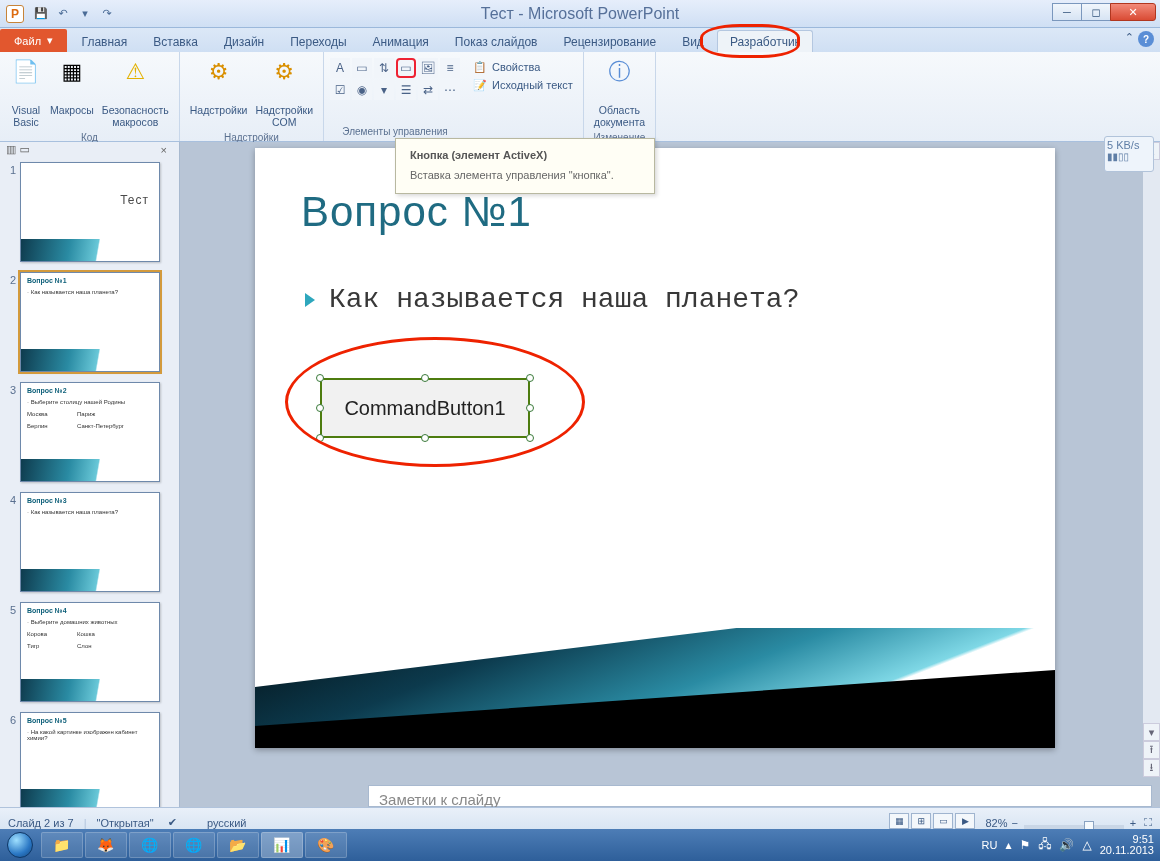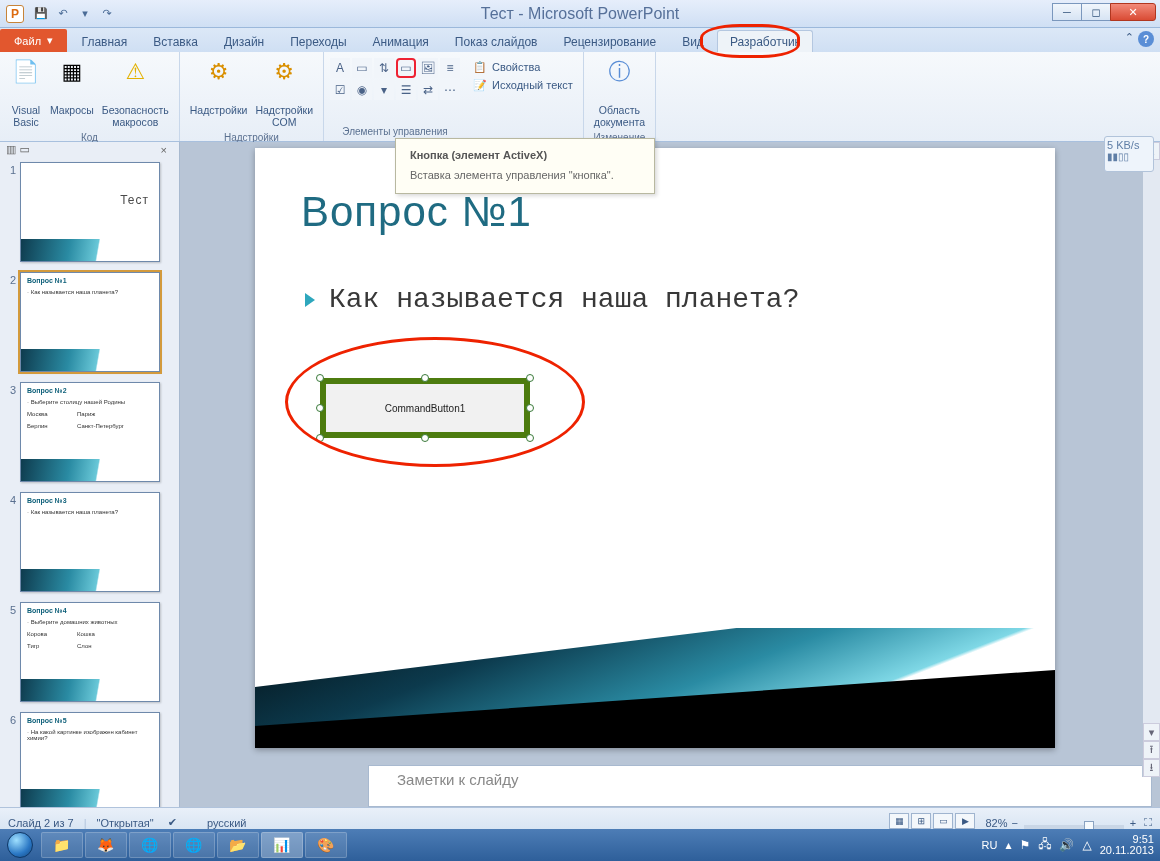--- a/index.html
+++ b/index.html
@@ -55,31 +55,31 @@
 .t-title-s { position:absolute; top:4px; left:6px; font-size:7px; color:#0d5f79; font-weight:bold;}
 .t-line { position:absolute; left:6px; font-size:6px; color:#333;}
 .t-title-big { position:absolute; right:10px; top:30px; font-size:12px; color:#4a4a4a; letter-spacing:1px; }
 
 .canvas-wrap { flex:1; position:relative; overflow:hidden; background:#b8c5d6;}
 .canvas { position:absolute; left:75px; top:6px; width:800px; height:600px; background:#fff; box-shadow:0 2px 6px rgba(0,0,0,.3);}
 .slide-title-main { font-family:"Segoe UI Light","Segoe UI",sans-serif; font-size:42px; color:#1f6b82; position:absolute; left:46px; top:40px; letter-spacing:1px; font-weight:400;}
 .bullet-row { position:absolute; left:50px; top:136px; display:flex; align-items:center; gap:14px;}
 .bullet-tri { width:0;height:0;border-top:7px solid transparent;border-bottom:7px solid transparent;border-left:10px solid #2ea7bd;}
 .bullet-text { font-size:28px; color:#383838; font-family:Liberation Mono, monospace;}
-.cmdbtn { position:absolute; left:65px; top:230px; width:210px; height:60px; background:#f1f1f1; border:6px solid #4d7c0f; display:flex; align-items:center; justify-content:center; font-size:10px; font-family:Arial; color:#222;}
+.cmdbtn { position:absolute; left:65px; top:230px; width:210px; height:60px; background:#f1f1f1; border:2px solid #4d7c0f; display:flex; align-items:center; justify-content:center; font-size:20px; font-family:Arial; color:#222;}
 .sel-handle { position:absolute; width:8px;height:8px;background:#fff;border:1px solid #3a7a3a; border-radius:50%;}
 .swoosh{position:absolute;left:0;right:0;bottom:0;height:120px;overflow:hidden;}
 .swoosh::before{content:"";position:absolute;left:-30px;right:-30px;bottom:-50px;height:160px;background:linear-gradient(165deg,#07212c 0%,#0c3a4d 18%,#2a8ba3 45%,#7fd8e6 64%,rgba(127,216,230,0) 65%);transform:skewY(-7deg);}
 .swoosh::after{content:"";position:absolute;left:-30px;right:-30px;bottom:-70px;height:120px;background:#000;transform:skewY(-4deg);}
 
 
 .annot{position:absolute;border:3px solid #e20;border-radius:50%;pointer-events:none;z-index:40;}
 
 
-.notes { position:absolute; left:188px; right:8px; bottom:0; height:42px; background:#fff; border:1px solid #a8b9cf; color:#888; padding:5px 28px; font-size:15px;}
+.notes { position:absolute; left:188px; right:8px; bottom:0; height:22px; background:#fff; border:1px solid #a8b9cf; color:#888; padding:5px 10px; font-size:15px;}
 
 
 .vscroll { position:absolute; right:0; top:0; bottom:30px; width:18px; background:#e3e9f2; border-left:1px solid #b8c5d6;}
 .vscroll .vsbtn{height:18px;display:flex;align-items:center;justify-content:center;color:#667;background:#eef3f8;border:1px solid #ccd;}
 .vscroll .vsnav{position:absolute;bottom:0;left:0;right:0;}
 
 
 .status { position:absolute; left:0; right:0; bottom:32px; height:22px; background:linear-gradient(#e9f0f9,#d9e5f3); border-top:1px solid #b0c3dc; display:flex; align-items:flex-end; padding:0 8px; color:#3b5a84; font-size:11px;}
 .status .spacer{flex:1;}
 .view-btn { width:20px;height:16px;border:1px solid #9fb4cf;margin-left:2px;background:#f3f7fb;display:inline-flex;align-items:center;justify-content:center;font-size:9px;}

